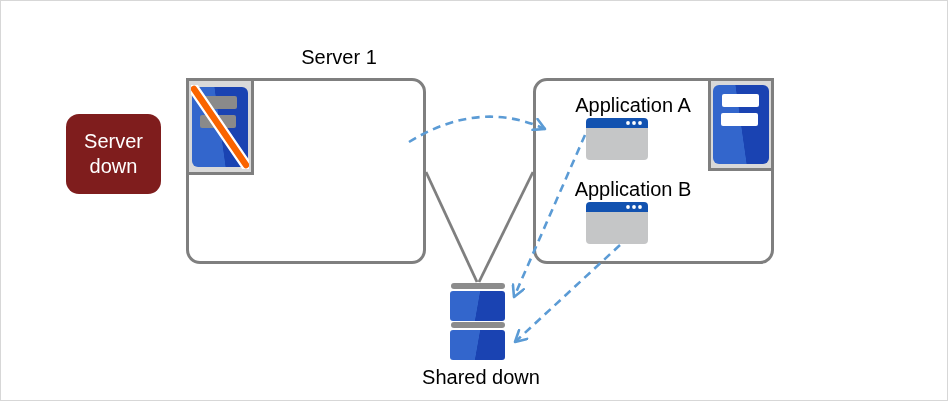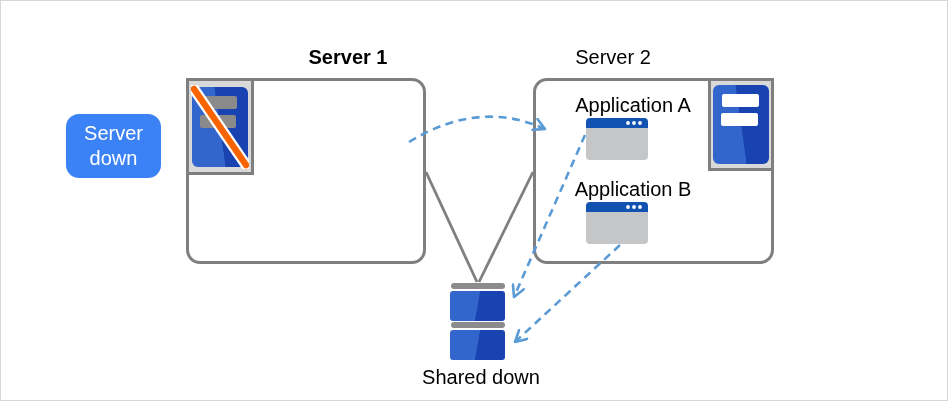--- a/index.html
+++ b/index.html
@@ -33,30 +33,30 @@
   }
   #server1-frame{left:185px;top:77px;width:68px;height:97px;}
   #server2-frame{left:707px;top:77px;width:66px;height:93px;}
   .diagram-label{
     position:absolute;
     transform:translateX(-50%);
     font-size:20px;color:#000000;
     white-space:nowrap;
     z-index:7;
   }
-  #label-server1{left:347px;top:45px;font-weight:bold;}
+  #label-server1{left:338px;top:45px;}
   #label-server2{left:612px;top:45px;}
   #label-failover{left:482px;top:82px;}
   #label-app-a{left:632px;top:93px;}
   #label-app-b{left:632px;top:177px;}
   #label-shared-disk{left:480px;top:365px;}
   .badge{
     position:absolute;
-    left:65px;top:113px;width:95px;height:64px;
-    background:#3b82f6;
+    left:65px;top:113px;width:95px;height:80px;
+    background:#7f1d1d;
     border-radius:13px;
     color:#ffffff;
     font-size:20px;line-height:25px;
     display:flex;align-items:center;
     text-align:center;
     z-index:4;
   }
   .app-window{position:absolute;width:62px;height:42px;z-index:6;}
   #app-a-icon{left:585px;top:117px;}
   #app-b-icon{left:585px;top:201px;}
@@ -136,18 +136,17 @@
   </svg>
 
   <div class="disk-stack">
     <div class="disk-cap"></div>
     <div class="disk-body first"></div>
     <div class="disk-cap"></div>
     <div class="disk-body"></div>
   </div>
 
   <div class="diagram-label" id="label-server1">Server 1</div>
-  <div class="diagram-label" id="label-server2">Server 2</div>
   <div class="diagram-label" id="label-app-a">Application A</div>
   <div class="diagram-label" id="label-app-b">Application B</div>
   <div class="diagram-label" id="label-shared-disk">Shared down</div>
 
 </div>
 
 </body></html>

